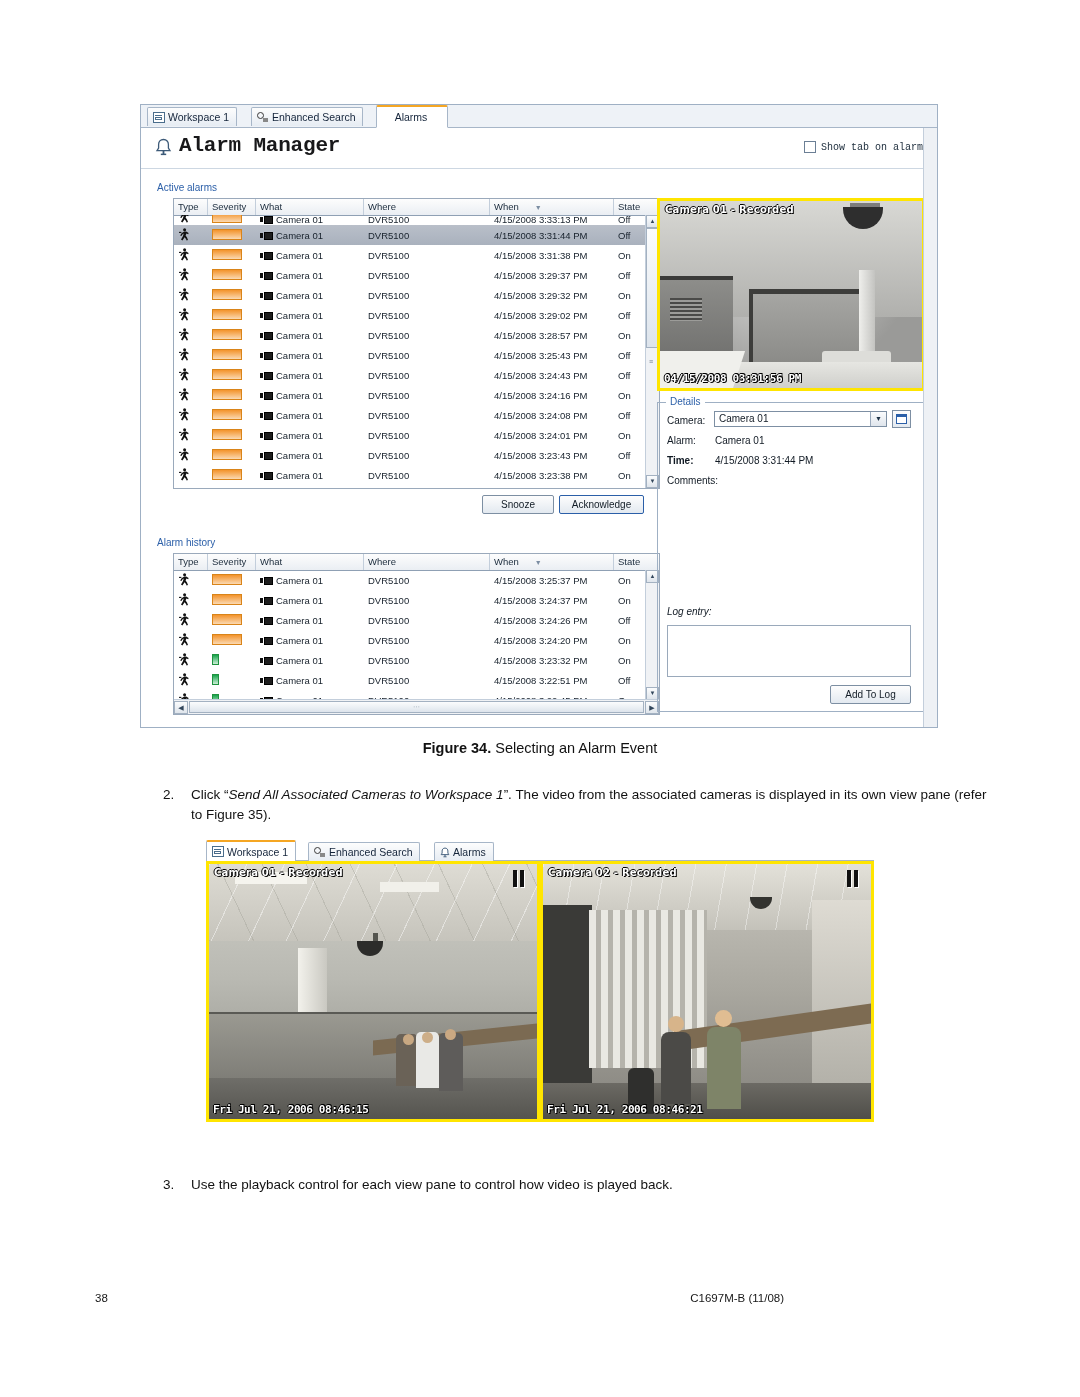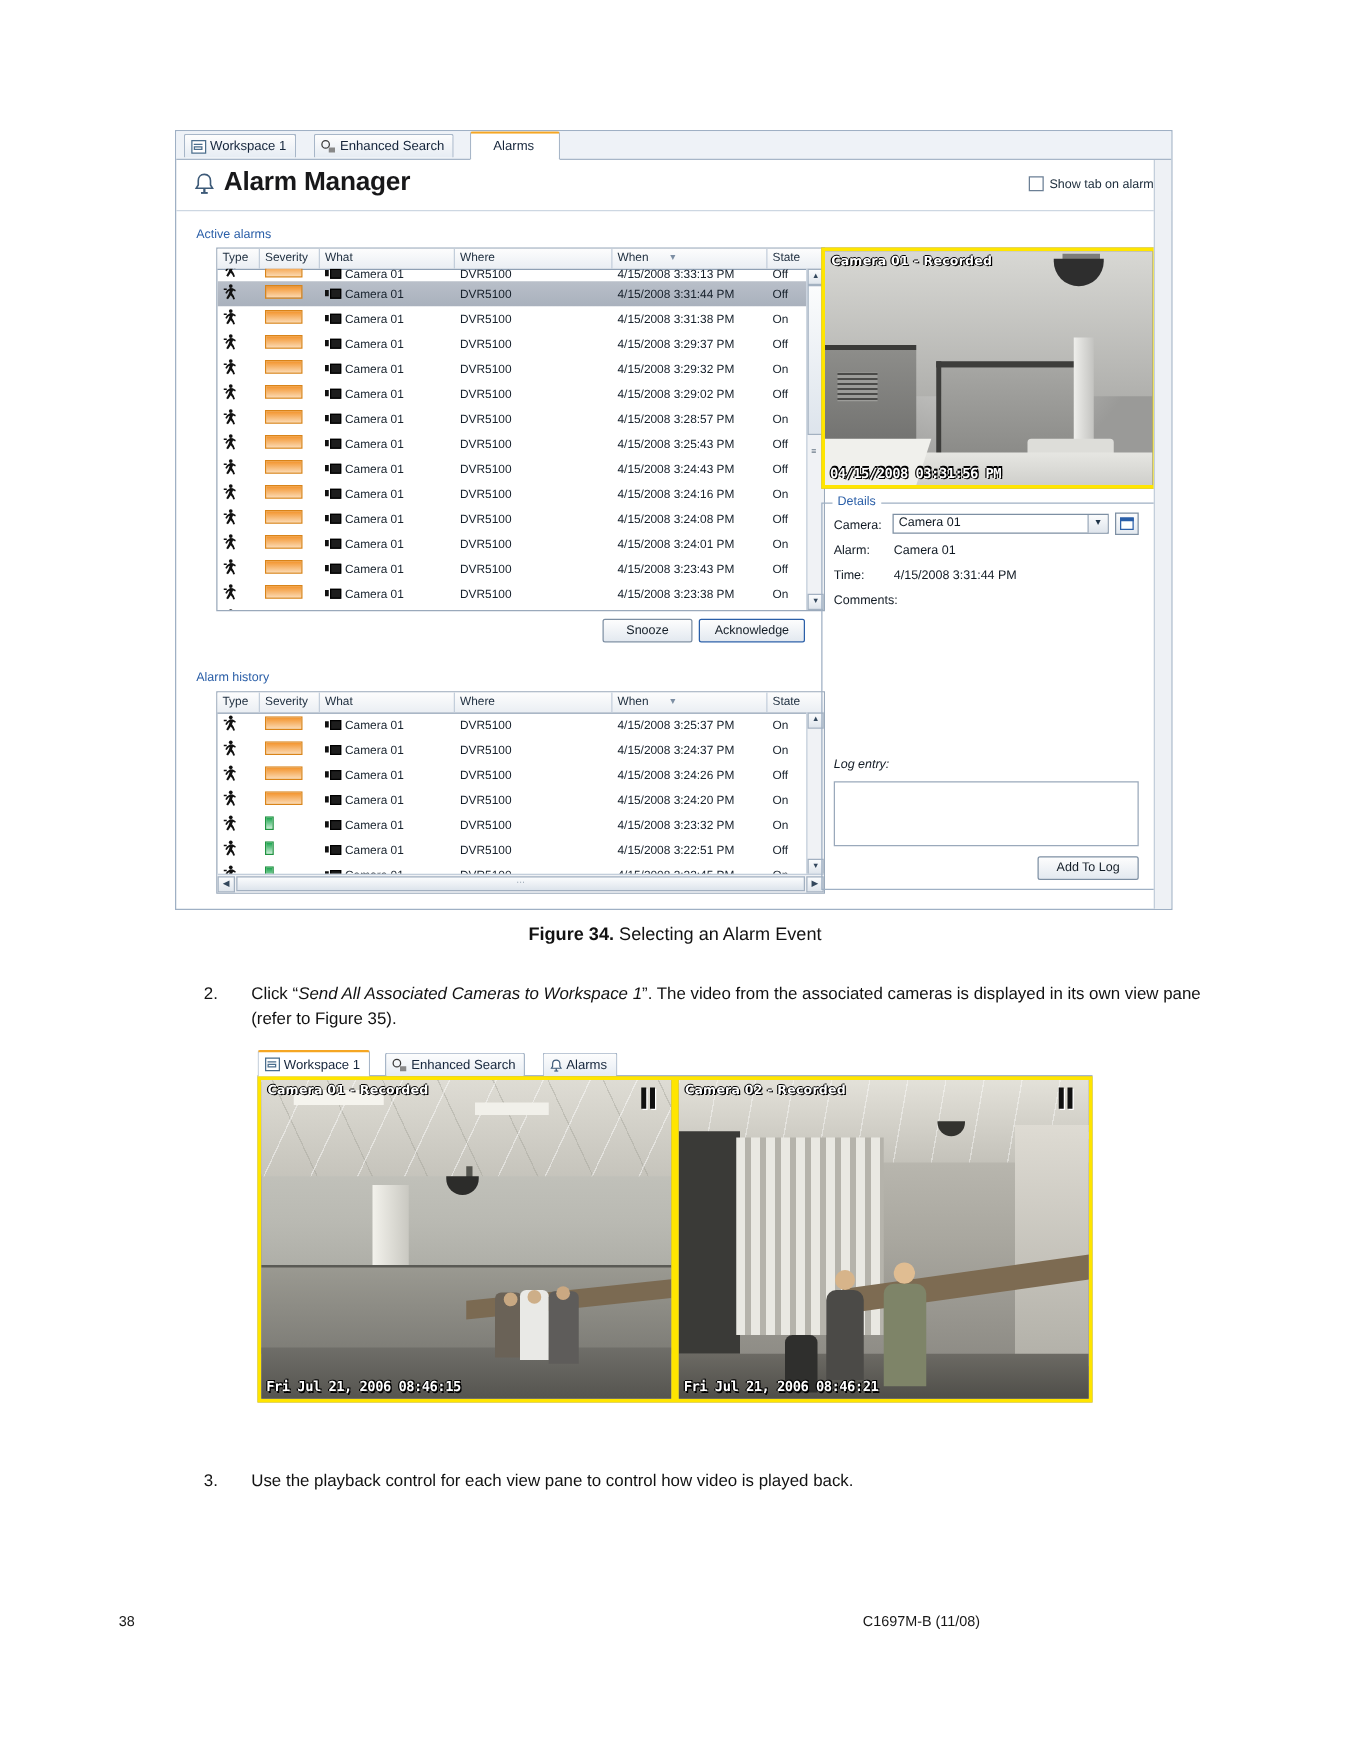--- a/index.html
+++ b/index.html
@@ -37,21 +37,21 @@
   .t3{left:235px;width:72px;justify-content:center;}
 
   .ico{display:inline-block;vertical-align:middle;}
   .ico-ws{width:10px;height:9px;border:1px solid #4a6d8c;background:#fff;position:relative;}
   .ico-ws:before{content:"";position:absolute;left:1px;top:2px;width:7px;height:1px;background:#4a6d8c;}
   .ico-ws:after{content:"";position:absolute;left:1px;top:4px;width:7px;height:3px;border:1px solid #4a6d8c;box-sizing:border-box;}
   .ico-search{width:12px;height:10px;position:relative;}
   .ico-search:before{content:"";position:absolute;left:0;top:0;width:7px;height:7px;border:1.6px solid #3a3a3a;border-radius:50%;box-sizing:border-box;}
   .ico-search:after{content:"";position:absolute;left:6px;top:6px;width:5px;height:4px;background:#888;}
 
-  .hdrbar{position:relative;height:40px;border-bottom:1px solid #cdd7e2;}
+  .hdrbar{position:relative;height:40px;border-bottom:1px solid #cdd7e2;font-family:Liberation Mono, monospace;}
   .bell{position:absolute;left:14px;top:10px;width:17px;height:18px;}
   .apptitle{
     position:absolute;left:38px;top:6px;font-size:21px;font-weight:bold;
     color:#18181a;letter-spacing:-.2px;
   }
   .showtab{
     position:absolute;right:14px;top:13px;font-size:10px;color:#20303f;
     display:flex;align-items:center;gap:5px;
   }
   .cbx{width:10px;height:10px;border:1px solid #6b7f95;background:#fff;display:inline-block;}
@@ -157,21 +157,21 @@
     position:absolute;left:516px;top:297px;width:268px;height:310px;
     border:1px solid #9fb0c4;box-sizing:border-box;
   }
   .grp-legend{
     position:absolute;left:8px;top:-7px;background:#fff;padding:0 4px;
     font-size:10px;color:#2b5fa8;
   }
   .d-row{position:absolute;font-size:10px;color:#111a24;}
   .lbl-cam{left:9px;top:12px;}
   .lbl-alarm{left:9px;top:32px;}
-  .lbl-time{left:9px;top:52px;}
+  .lbl-time{left:9px;top:52px;font-weight:bold;}
   .lbl-com{left:9px;top:72px;}
   .val-alarm{left:57px;top:32px;}
   .val-time{left:57px;top:52px;}
   .selectbox{
     position:absolute;left:56px;top:8px;width:173px;height:16px;
     border:1px solid #7d8fa3;background:#fff;box-sizing:border-box;
     font-size:10px;color:#111a24;padding:1px 0 0 4px;
   }
   .selarrow{
     position:absolute;right:0;top:0;width:15px;height:14px;
@@ -200,21 +200,21 @@
   
   .caption{
     position:absolute;width:1080px;text-align:center;font-size:14.5px;color:#121212;
   }
   .caption b{font-weight:bold;}
   .cap34{top:740px;}
   .cap35{top:1131px;}
 
   .step{position:absolute;font-size:13.5px;color:#121212;line-height:20px;}
   .step .num{position:absolute;left:0;top:0;}
-  .step .txt{display:block;margin-left:38px;}
+  .step .txt{display:block;margin-left:28px;}
   .step2{left:163px;top:785px;width:828px;}
   .step3{left:163px;top:1175px;width:828px;}
   .it{font-style:italic;}
 
   
   .fig35{position:absolute;left:206px;top:840px;width:668px;height:282px;}
   .ws-tabs{position:relative;height:21px;}
   .ws-tab{
     position:absolute;top:2px;height:19px;box-sizing:border-box;
     border:1px solid #a7b6c8;border-bottom:none;

